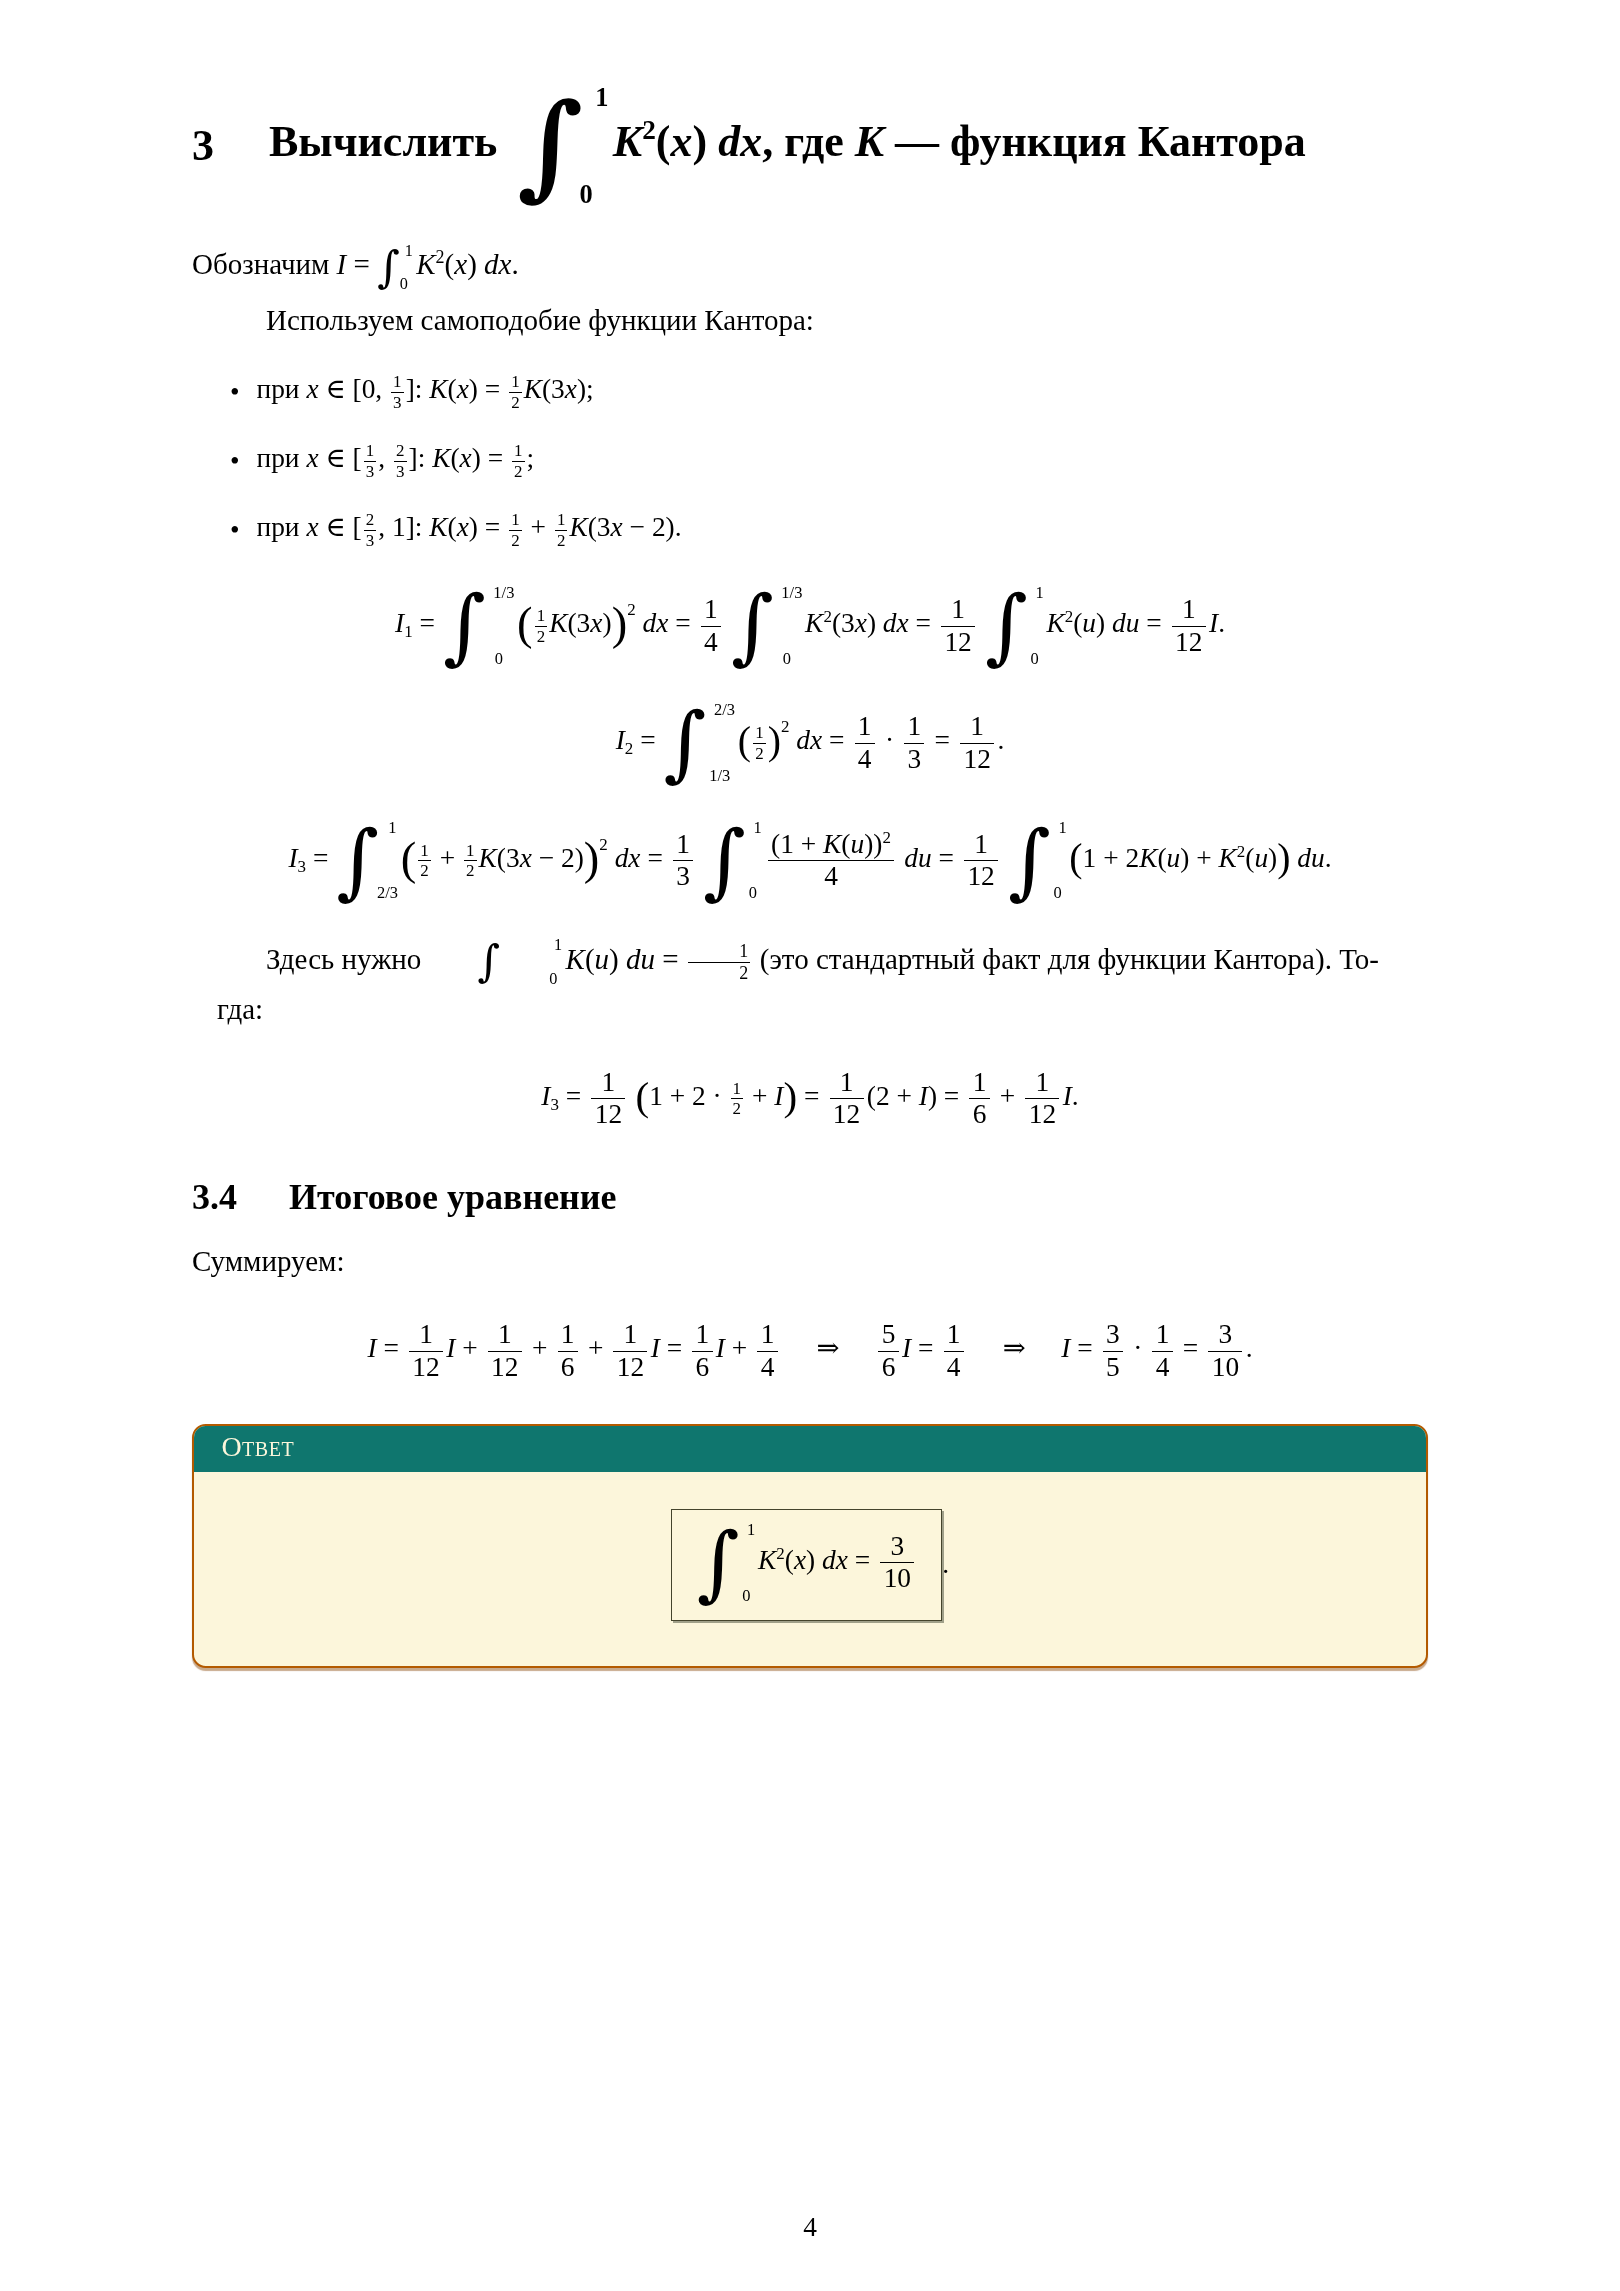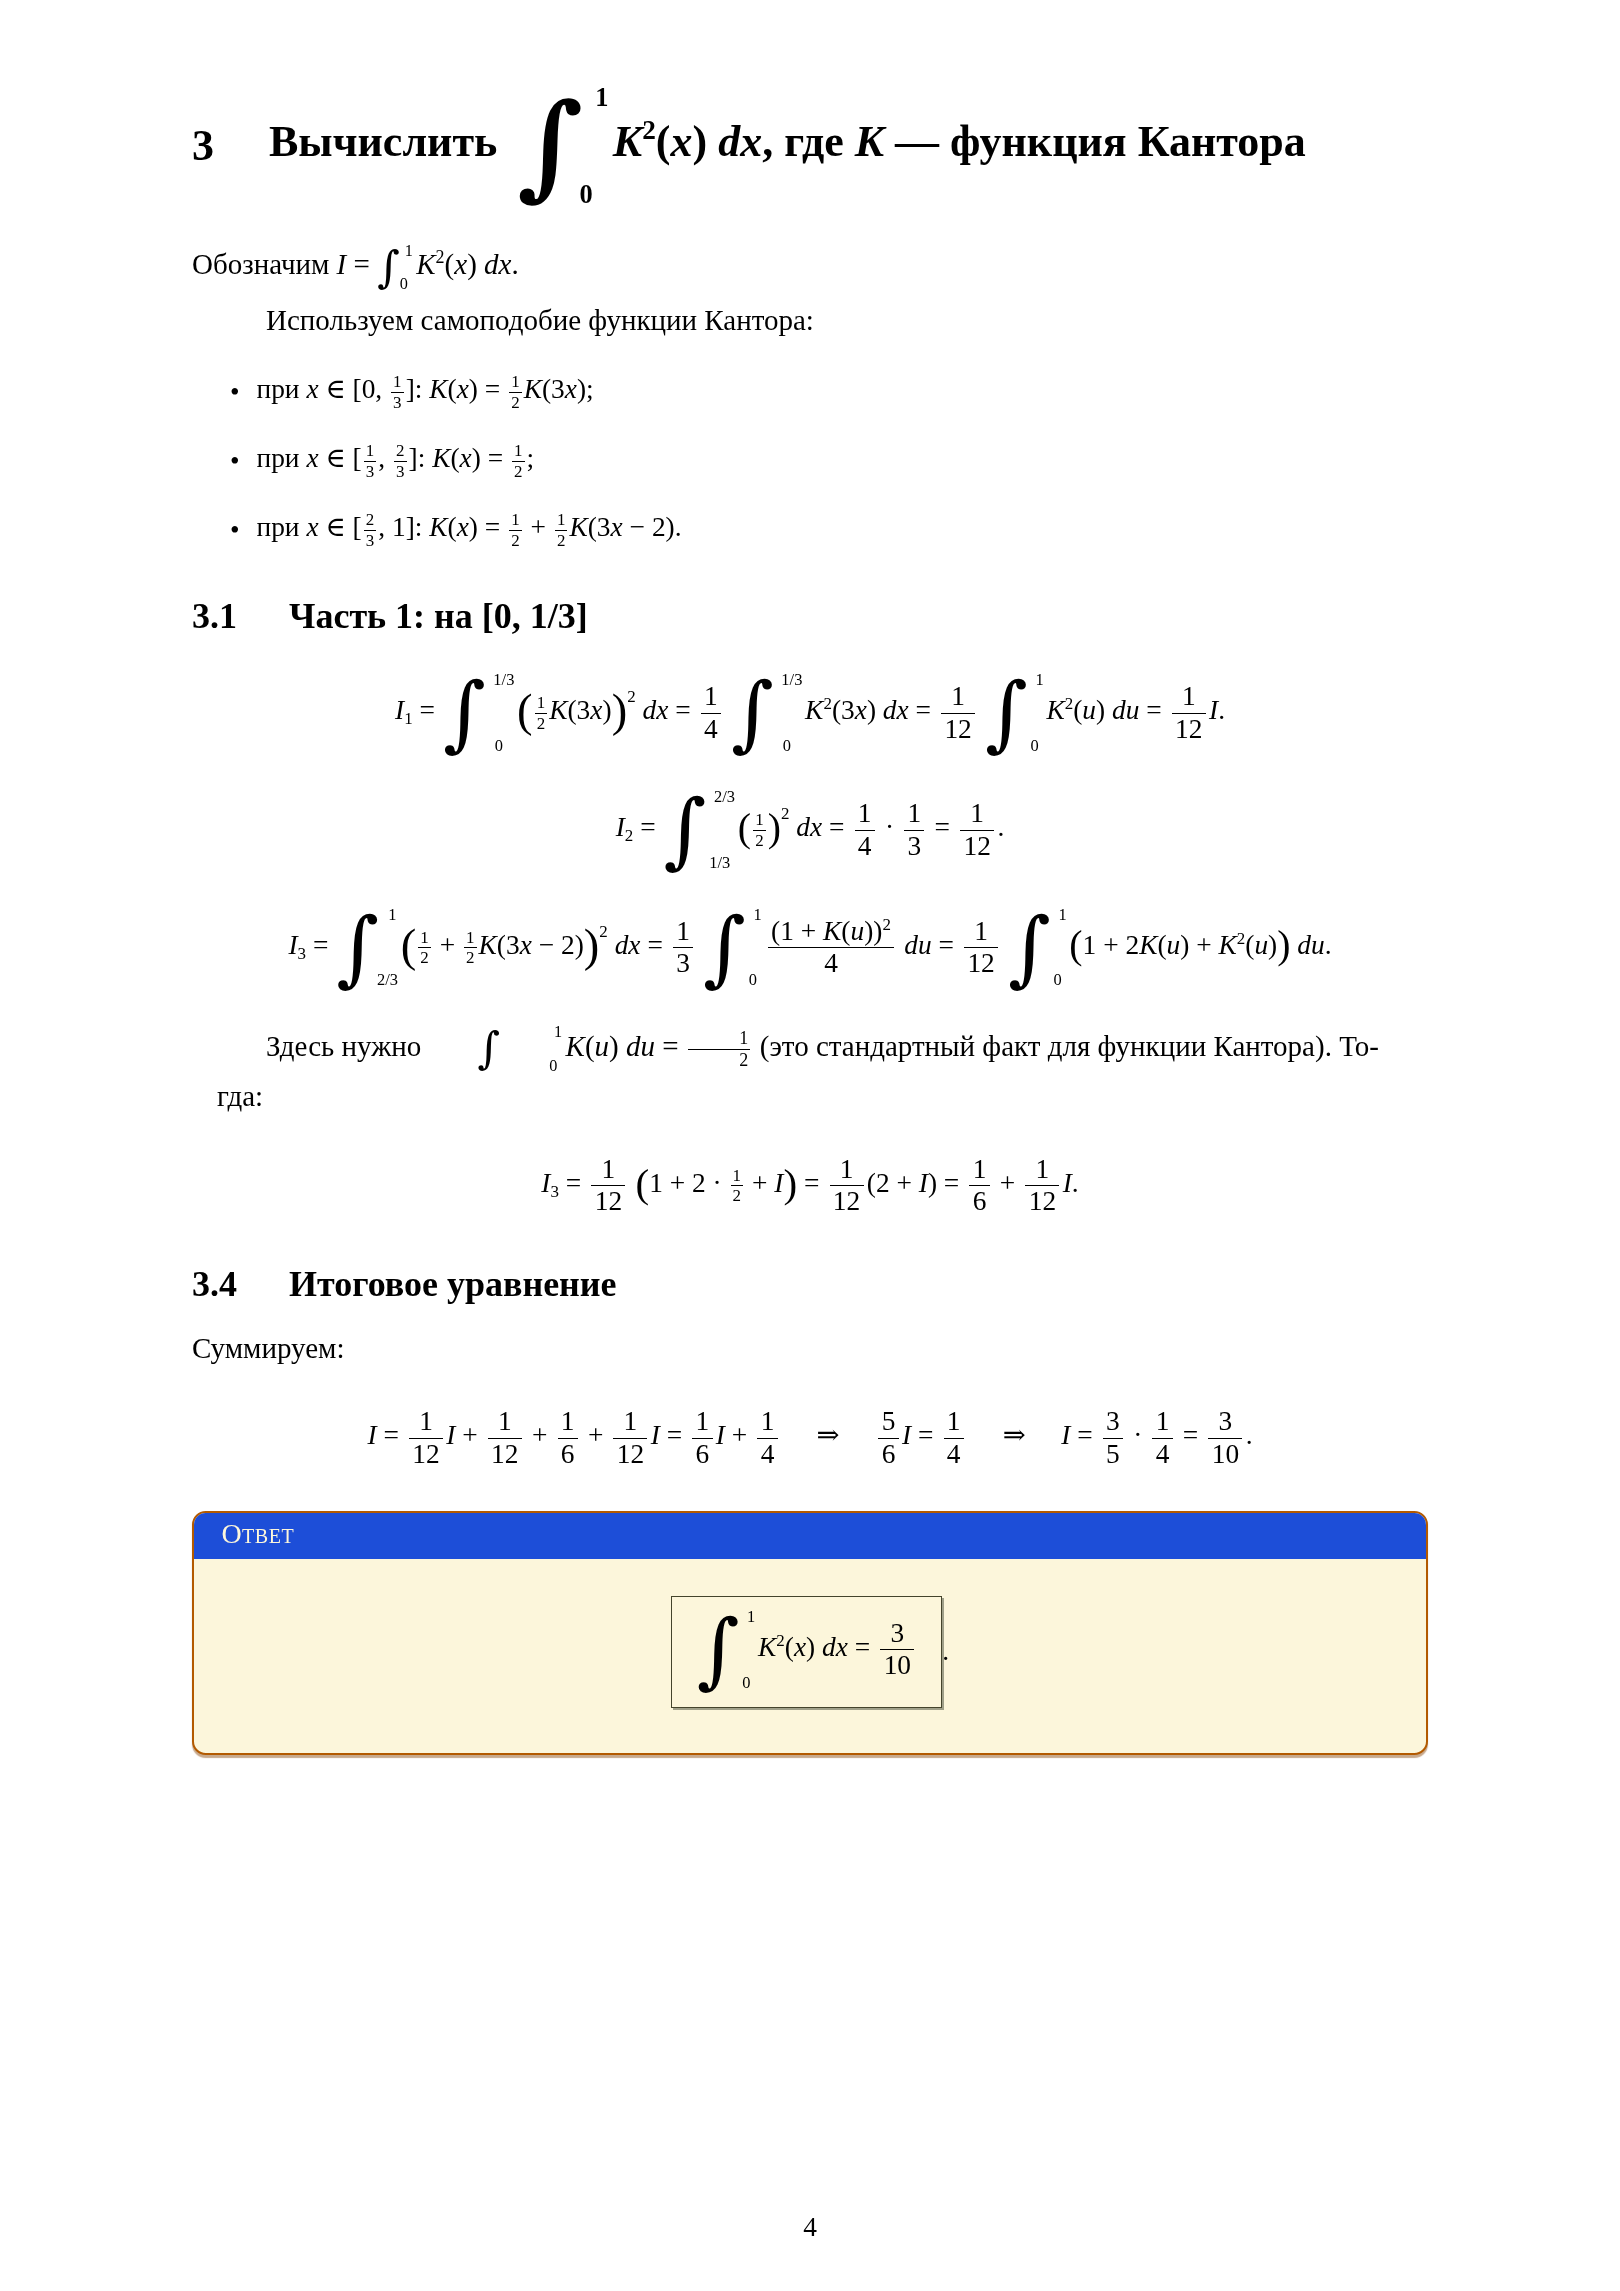--- a/index.html
+++ b/index.html
@@ -53,21 +53,21 @@
   .intI{display:inline-flex;align-items:center;vertical-align:middle;height:1.7em;}
   .intI .intsign{font-size:1.5em;line-height:1;font-family:"DejaVu Serif","DejaVu Sans",serif;}
   .intI .intlims{height:100%;display:flex;flex-direction:column;justify-content:space-between;
                  font-size:0.56em;line-height:1;padding:0.05em 0;margin-left:0;}
   .intI .inta{margin-left:0.3em;}
   .intI .intb{margin-left:0;}
 
   
   .answerbox{margin-top:41px;border:2px solid #b35a00;border-radius:13.7px;overflow:hidden;
              background:#fcf6db;box-shadow:0 2.9px 1px rgba(130,65,0,0.45);}
-  .answerhead{background:#1d4ed8;color:#fcf6db;font-size:28px;padding:4.9px 27.4px 8.8px 27.4px;
+  .answerhead{background:#0f766e;color:#fcf6db;font-size:28px;padding:4.9px 27.4px 8.8px 27.4px;
               font-variant:small-caps;letter-spacing:0.5px;}
   .answerbody{padding:37px 0 45px 0;text-align:center;font-size:27.4px;}
   .boxed{display:inline-block;border:1.5px solid #44442c;box-shadow:2px 2px 0 #a0a089;
          padding:11.8px 23.5px 15.7px 23.5px;vertical-align:middle;}
   .answerperiod{vertical-align:middle;}
 
   footer.pagefoot{position:absolute;left:0;right:0;bottom:49px;text-align:center;font-size:27.4px;}
 </style>
 </head>
 <body>
@@ -104,24 +104,20 @@
       <span class="blt">•</span>
       <span><span class="mr">при </span><span class="mi">x</span><span class="mr"> ∈ [</span><span class="frac tfrac"><span class="num">1</span><span class="den">3</span></span><span class="mr">, </span><span class="frac tfrac"><span class="num">2</span><span class="den">3</span></span><span class="mr">]: </span><span class="mi">K</span><span class="mr">(</span><span class="mi">x</span><span class="mr">) = </span><span class="frac tfrac"><span class="num">1</span><span class="den">2</span></span><span class="mr">;</span></span>
     </li>
     <li>
       <span class="blt">•</span>
       <span><span class="mr">при </span><span class="mi">x</span><span class="mr"> ∈ [</span><span class="frac tfrac"><span class="num">2</span><span class="den">3</span></span><span class="mr">, 1]: </span><span class="mi">K</span><span class="mr">(</span><span class="mi">x</span><span class="mr">) = </span><span class="frac tfrac"><span class="num">1</span><span class="den">2</span></span><span class="mr"> + </span><span class="frac tfrac"><span class="num">1</span><span class="den">2</span></span><span class="mi">K</span><span class="mr">(3</span><span class="mi">x</span><span class="mr"> − 2).</span></span>
     </li>
   </ul>
 
 
-  <h2 class="subsec">
-    <span class="subnum">3.1</span>
-    <span class="subtitle">Часть 1: на [0, 1/3]</span>
-  </h2>
   <div class="dmath"><span class="mi">I</span><span class="msub">1</span><span class="mr"> = </span><span class="intD">
         <span class="intsign">∫</span>
         <span class="intlims">
           <span class="inta">1/3</span>
           <span class="intb">0</span>
         </span>
       </span><span class="bigp" style="font-size: 1.7em;">(</span><span class="frac tfrac"><span class="num">1</span><span class="den">2</span></span><span class="mi">K</span><span class="mr">(3</span><span class="mi">x</span><span class="mr">)</span><span class="bigp" style="font-size: 1.7em;">)</span><span class="msup hi">2</span><span class="msp" style="width: 0.25em;"></span><span class="mi">dx</span><span class="mr"> = </span><span class="frac"><span class="num">1</span><span class="den">4</span></span><span class="msp" style="width: 0.2em;"></span><span class="intD">
         <span class="intsign">∫</span>
         <span class="intlims">
           <span class="inta">1/3</span>

